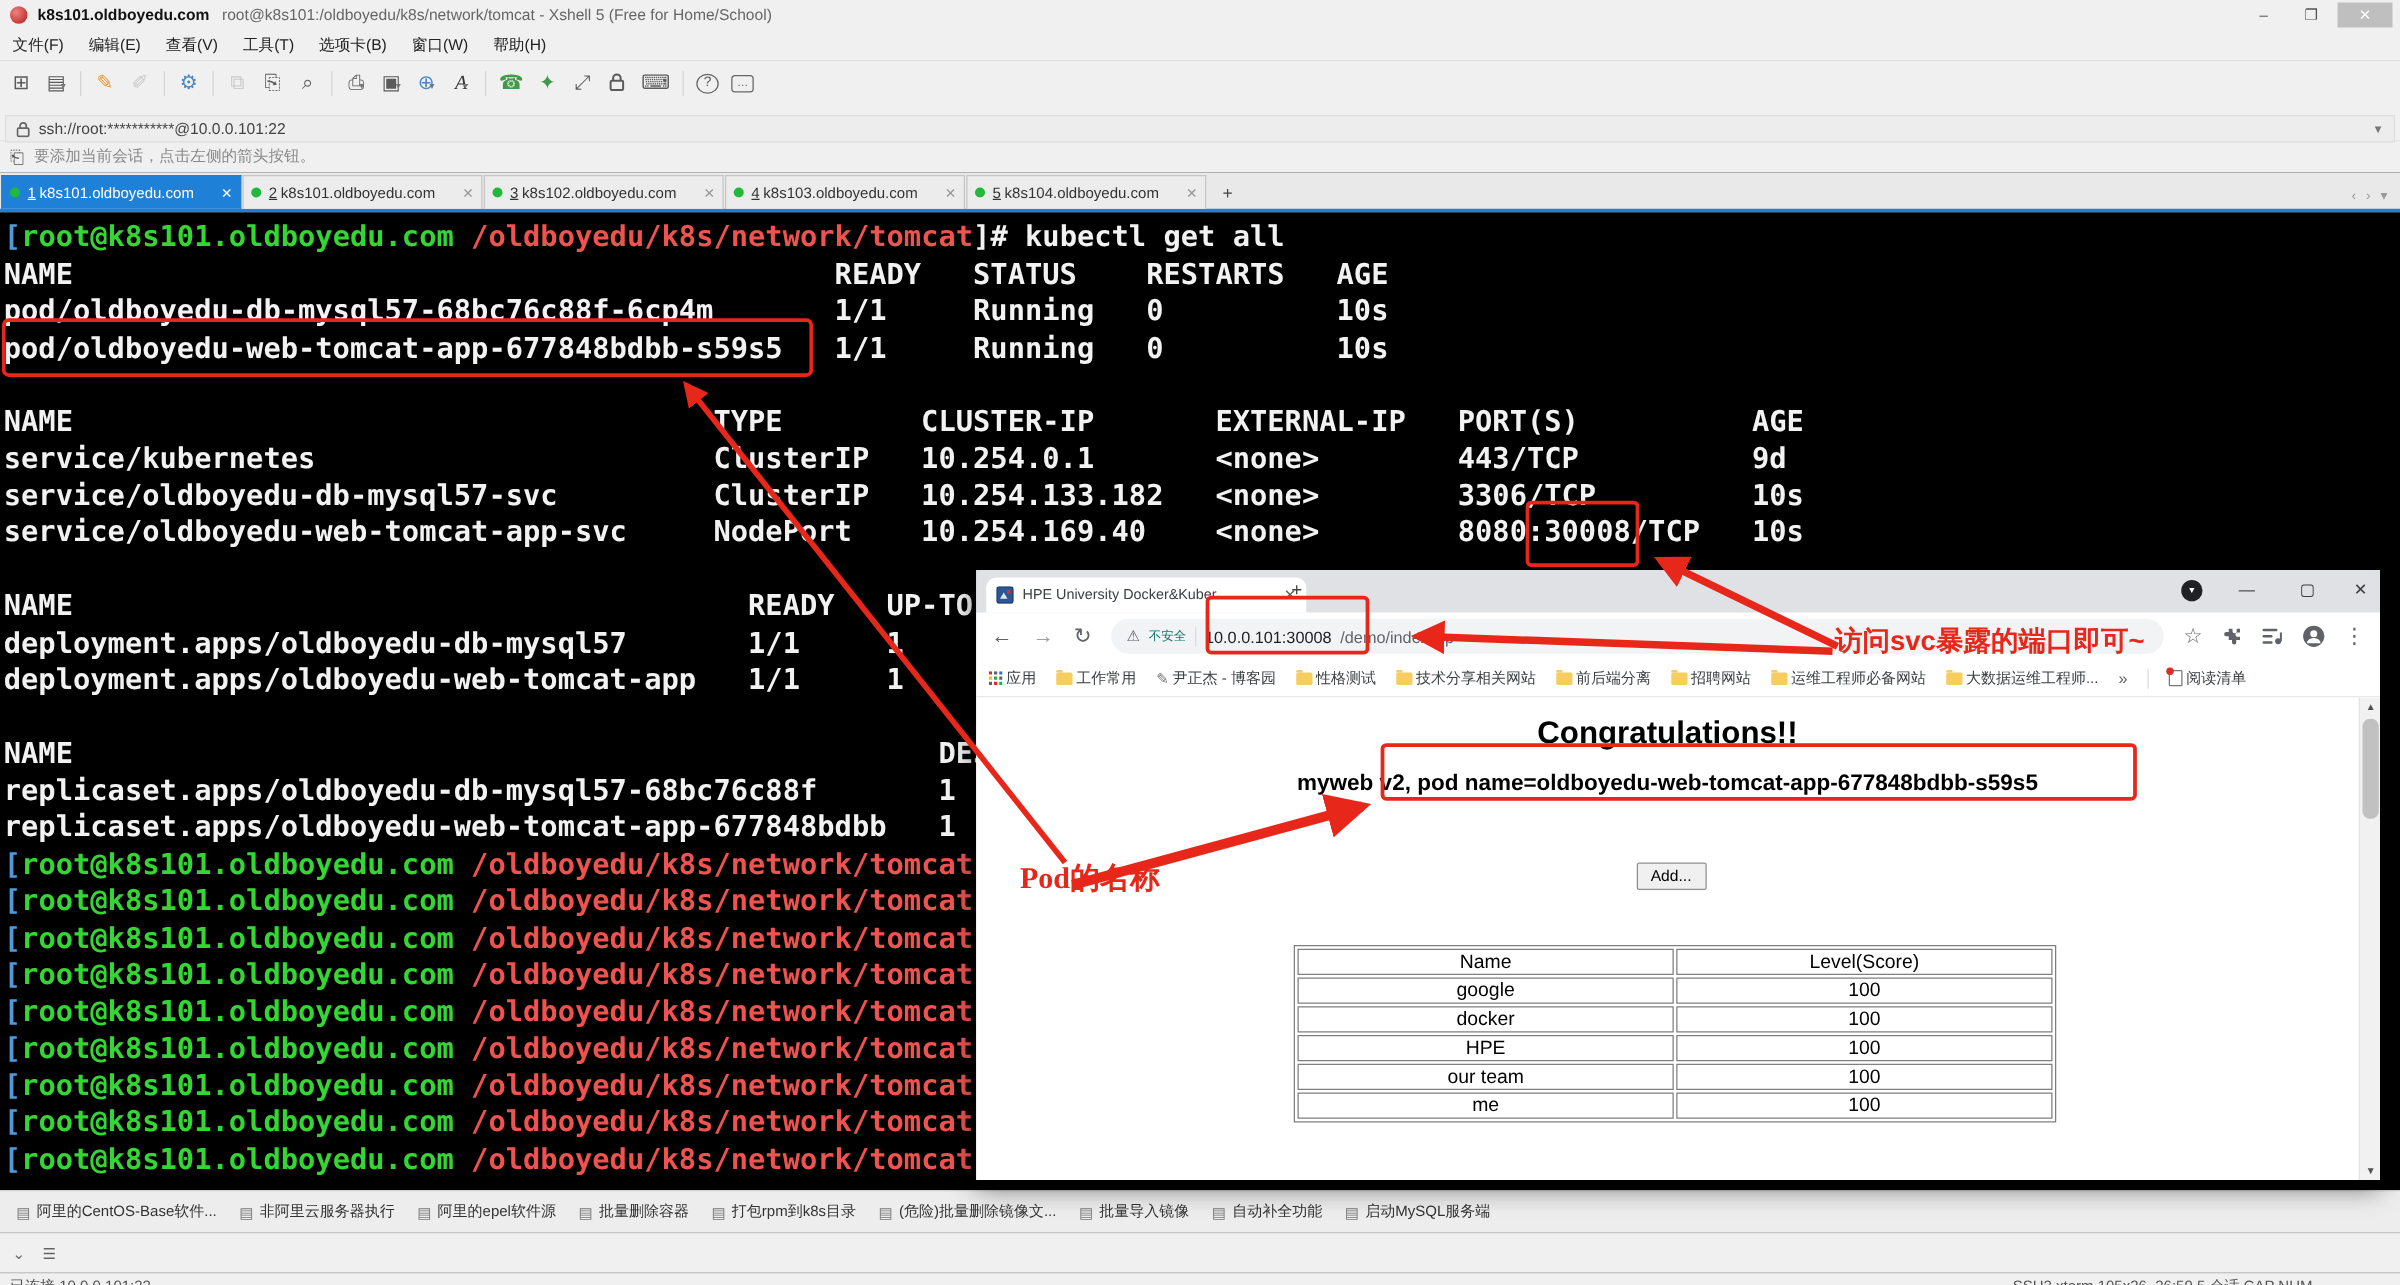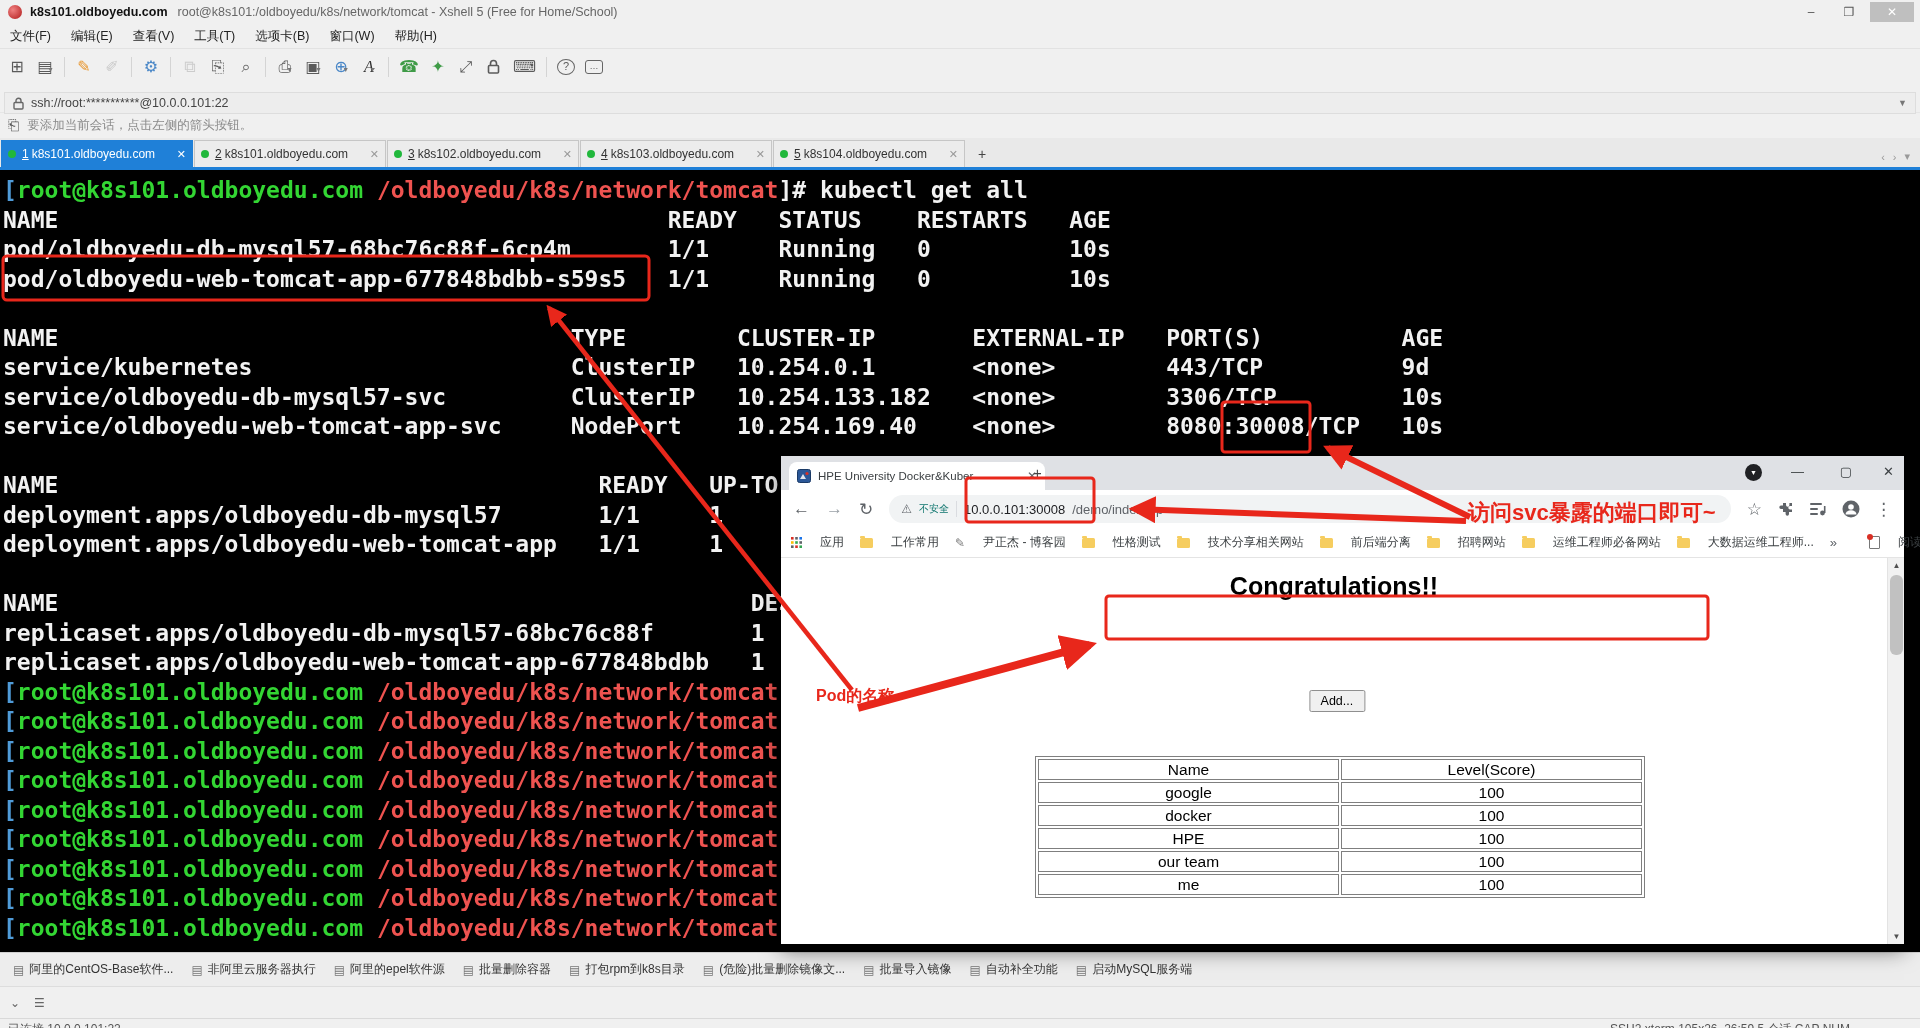--- a/index.html
+++ b/index.html
@@ -68,41 +68,41 @@
   .nav-ico{font-size:17px;color:#5f6368;}
   .nav-ico.fwd{color:#9aa0a6;}
   .omnibox{flex:1;height:28px;background:#f1f3f4;border-radius:14px;display:flex;align-items:center;padding:0 12px;gap:7px;overflow:hidden;}
   .warn-tri{font-size:12px;color:#5f6368;}
   .not-secure{font-size:10px;color:#0f766e;white-space:nowrap;}
   .omni-sep{width:1px;height:16px;background:#dadce0;}
   .url-host{font-size:13px;color:#202124;white-space:nowrap;}
   .url-path{font-size:13px;color:#5f6368;white-space:nowrap;}
   .nav-right{display:flex;align-items:center;gap:15px;}
   .b-bookmarks{height:30px;background:#fff;border-bottom:1px solid #e4e4e4;display:flex;align-items:center;gap:16px;padding:0 10px;font-size:12px;color:#3c4043;}
-  .bm-item{display:flex;align-items:center;gap:18px;white-space:nowrap;}
+  .bm-item{display:flex;align-items:center;gap:3px;white-space:nowrap;}
   .folder-ico{width:13px;height:10px;background:#f6cd5f;border-radius:1.5px;position:relative;flex:0 0 auto;}
   .folder-ico:before{content:"";position:absolute;top:-2px;left:0;width:5px;height:2px;background:#f6cd5f;border-radius:1px 1px 0 0;}
   .bm-sep{width:1px;height:16px;background:#dcdcdc;}
   .read-ico{width:11px;height:13px;border:1px solid #777;border-radius:1px;position:relative;background:#fff;}
   .read-ico:before{content:"";position:absolute;left:-3px;top:-3px;width:6px;height:6px;border-radius:50%;background:#d93025;}
   .overflow-chevrons{color:#5f6368;font-size:13px;}
   .b-content{position:relative;height:386px;background:#fff;overflow:hidden;}
   .page-h1{position:absolute;top:14px;left:0;right:17px;text-align:center;font-size:25px;font-weight:bold;color:#000;margin:0;}
   .page-sub{position:absolute;top:58px;left:0;right:17px;text-align:center;font-size:18px;font-weight:bold;color:#000;white-space:nowrap;}
   .add-btn{position:absolute;top:132px;left:50%;transform:translateX(-60%);width:56px;height:22px;background:#f0f0f0;border:1px solid #8f8f8f;border-radius:2px;font-size:12.5px;color:#000;text-align:center;line-height:20px;}
   .score-table{position:absolute;left:254px;top:198px;width:610px;border:1px solid #7f7f7f;border-collapse:separate;border-spacing:2px;background:#fff;}
   .score-table th,.score-table td{border:1px solid #7f7f7f;height:21px;text-align:center;font-size:15.5px;font-weight:normal;color:#000;padding:0 4px;}
   .b-scrollbar{position:absolute;right:0;top:0;width:17px;height:386px;background:#f1f1f1;border-left:1px solid #e3e3e3;}
   .sb-arrow{width:17px;height:15px;display:flex;align-items:center;justify-content:center;font-size:8px;color:#505050;}
   .sb-arrow.down{position:absolute;bottom:0;}
   .sb-thumb{position:absolute;top:17px;left:2px;width:13px;height:80px;background:#c1c1c1;border-radius:6px;}
   
   .anno-svg{position:absolute;left:0;top:0;z-index:50;pointer-events:none;}
   .anno-label{position:absolute;z-index:51;font-weight:bold;pointer-events:none;white-space:nowrap;}
-  .lbl-pod{left:816px;top:686px;font-size:16px;}
+  .lbl-pod{left:816px;top:686px;font-size:24px;font-family:Liberation Serif, serif;}
   .lbl-svc{left:1468px;top:498px;font-size:22px;}
   .mini-svg{display:block;}
 </style>
 </head>
 <body>
 
 <div class="screen">
 
   <div class="titlebar">
     <span class="app-icon"></span>
@@ -390,20 +390,21 @@
       <span class="overflow-chevrons">»</span>
       <span class="bm-sep"></span>
       <span class="bm-item">
           <span class="read-ico"></span>
           <span>阅读清单</span>
         </span>
     </div>
 
     <div class="b-content">
       <h1 class="page-h1">Congratulations!!</h1>
+      <div class="page-sub"><span>myweb v2, </span><span>pod name=oldboyedu-web-tomcat-app-677848bdbb-s59s5</span></div>
       <div class="add-btn">Add...</div>
       <table class="score-table">
         <tbody>
             <tr>
           <th style="width:50%">Name</th>
           <th>Level(Score)</th>
         </tr>
         <tr>
               <td>google</td>
               <td>100</td>

